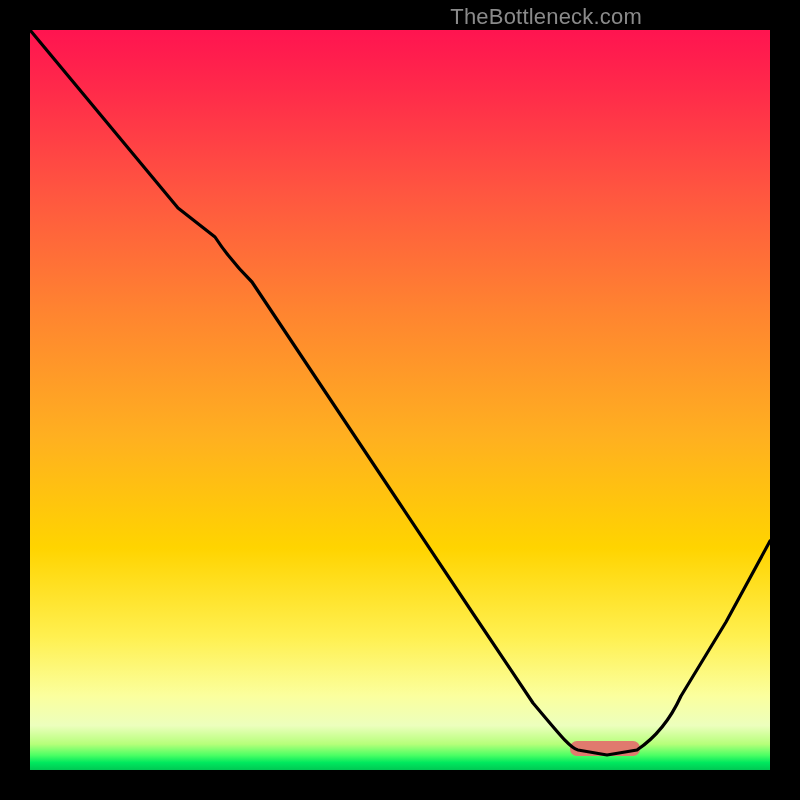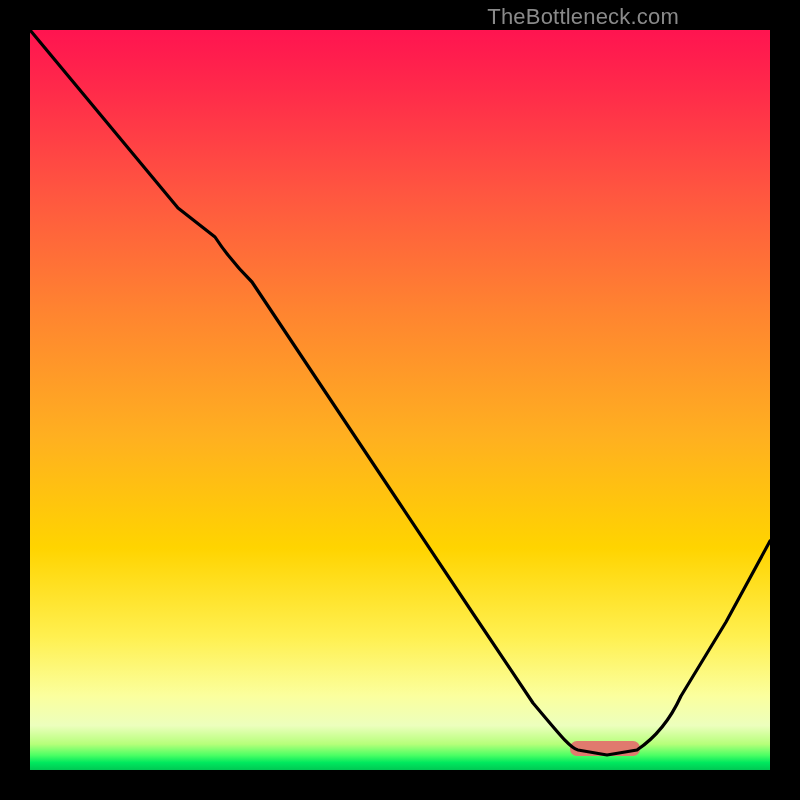--- a/index.html
+++ b/index.html
@@ -11,21 +11,20 @@
     overflow: hidden;
     font-family: Arial, Helvetica, sans-serif;
   }
   .frame {
     position: absolute;
     top: 0;
     left: 0;
     width: 672px;
     height: 800px;
     background: #000;
-    padding-left: 37px;
   }
   .plot-area {
     position: absolute;
     left: 30px;
     top: 30px;
     width: 740px;
     height: 740px;
     
     background: linear-gradient(
       to bottom,

